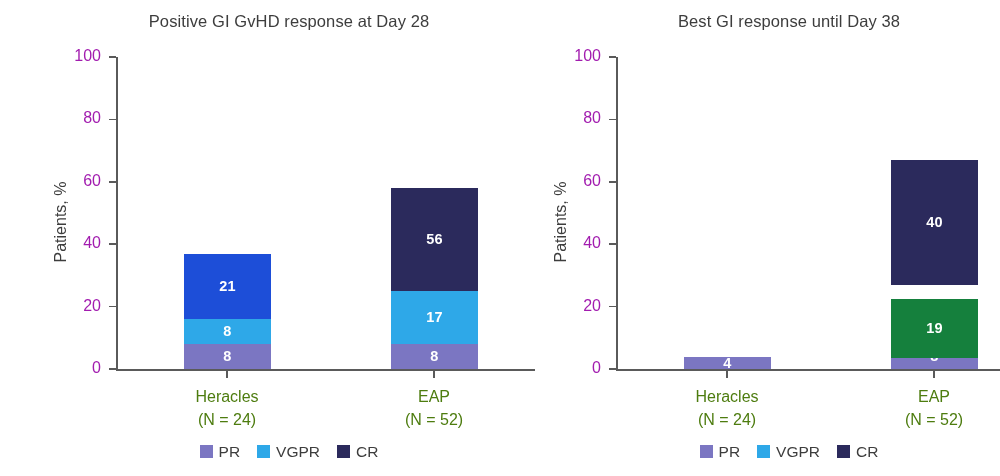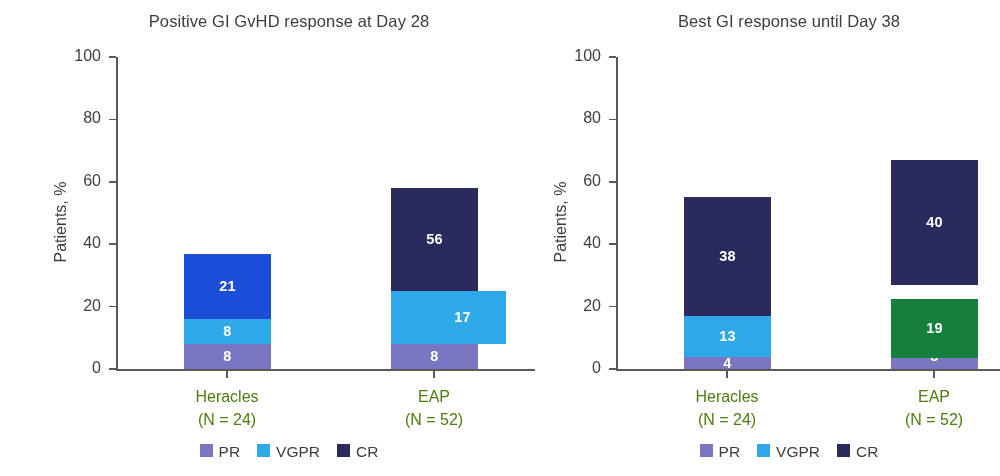--- a/index.html
+++ b/index.html
@@ -76,21 +76,21 @@
     width: 7px;
     height: 1.6px;
     background: #5a5a5a;
   }
   .y-tick-label {
     position: absolute;
     right: 0;
     width: 62px;
     text-align: right;
     font-size: 16px;
-    color: #404040;
+    color: #a21caf;
     transform: translateY(-10px);
   }
 
   .x-tick {
     position: absolute;
     top: 370px;
     width: 1.6px;
     height: 8px;
     background: #5a5a5a;
   }
@@ -143,21 +143,21 @@
     top: 444px;
     left: 0;
     width: 500px;
     display: flex;
     align-items: center;
     justify-content: center;
     gap: 17px;
   }
   .legend-item {
     display: flex;
-    align-items: flex-start;
+    align-items: center;
     gap: 6px;
   }
   .legend-swatch {
     width: 13px;
     height: 13px;
     display: block;
   }
   .legend-text {
     font-size: 15.5px;
     color: #3d3d3d;
@@ -202,21 +202,21 @@
               <span class="seg-label">8</span>
             </div>
             <div class="seg" style="top: 253.56px; height: 65.52px; background: #1d4ed8;">
               <span class="seg-label">21</span>
             </div>
           </div>
           <div class="bar-stack" style="left: 352px; top: 0px; height: 369px;">
             <div class="seg" style="top: 344.04px; height: 24.96px; background: rgb(123, 118, 194);">
               <span class="seg-label">8</span>
             </div>
-            <div class="seg" style="top: 291px; height: 53.04px; background: rgb(46, 168, 232); padding-left: 28px;">
+            <div class="seg" style="top: 291px; height: 53.04px; background: rgb(46, 168, 232);">
               <span class="seg-label">17</span>
             </div>
             <div class="seg" style="top: 188.04px; height: 102.96px; background: rgb(43, 42, 92);">
               <span class="seg-label">56</span>
             </div>
           </div>
         </div>
       <div class="cats-host">
           <div class="cat-label" style="left: 98px;">
             <span class="nline">Heracles</span>
@@ -266,26 +266,20 @@
         </div>
       <div class="x-ticks-host">
           <div class="x-tick" style="left: 187.2px;"></div>
           <div class="x-tick" style="left: 394.2px;"></div>
         </div>
       <div class="bars-host">
           <div class="bar-stack" style="left: 145px; top: 0px; height: 369px;">
             <div class="seg" style="top: 356.52px; height: 12.48px; background: rgb(123, 118, 194);">
               <span class="seg-label">4</span>
             </div>
-            <div class="seg" style="top: 315.96px; height: 40.56px; background: rgb(46, 168, 232);">
-              <span class="seg-label">13</span>
-            </div>
-            <div class="seg" style="top: 197.4px; height: 118.56px; background: rgb(43, 42, 92);">
-              <span class="seg-label">38</span>
-            </div>
           </div>
           <div class="bar-stack" style="left: 352px; top: 0px; height: 369px;">
             <div class="seg" style="top: 344.04px; height: 24.96px; background: rgb(123, 118, 194);">
               <span class="seg-label">8</span>
             </div>
             <div class="seg" style="top: 299px; height: 59.28px; background: #15803d;">
               <span class="seg-label">19</span>
             </div>
             <div class="seg" style="top: 159.96px; height: 124.8px; background: rgb(43, 42, 92);">
               <span class="seg-label">40</span>

